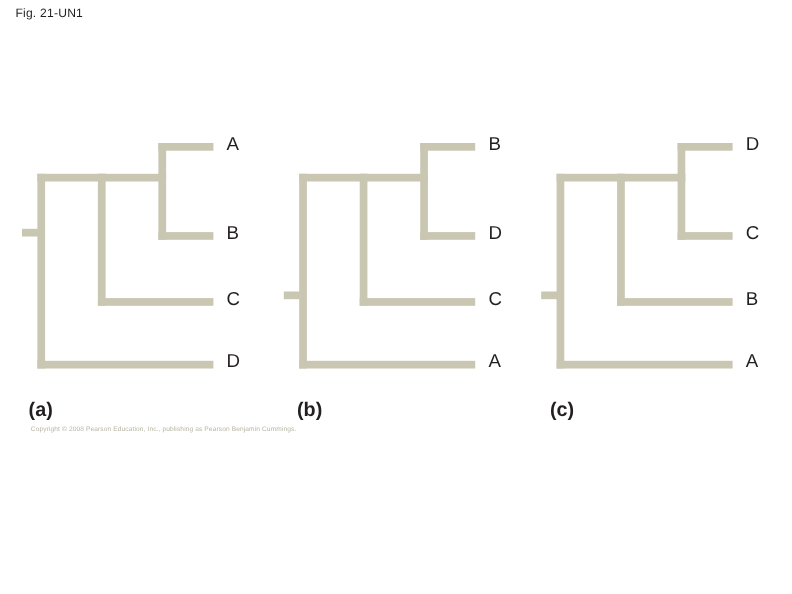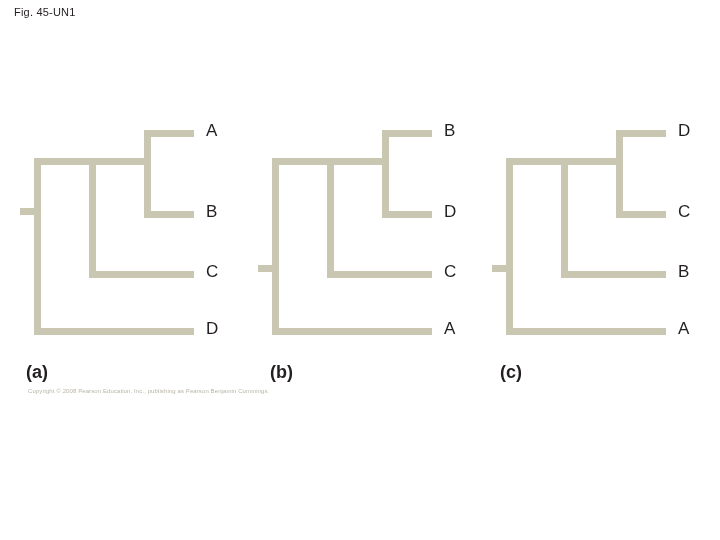--- a/index.html
+++ b/index.html
@@ -62,21 +62,21 @@
     top: 388px;
     font-size: 6px;
     color: #b8b5a5;
     letter-spacing: 0.1px;
     white-space: nowrap;
   }
 </style>
 </head>
 <body>
 
-<div class="fig-label">Fig. 45-UN1</div>
+<div class="fig-label">Fig. 21-UN1</div>
 
 <div class="trees">
 
   <div class="tree tree-a">
 
     <div class="branch" style="left:0px; top:78px; width:18px; height:7px;"></div>
 
     <div class="branch" style="left:14px; top:28px; width:7px; height:177px;"></div>
 
     <div class="branch" style="left:14px; top:28px; width:62px; height:7px;"></div>

